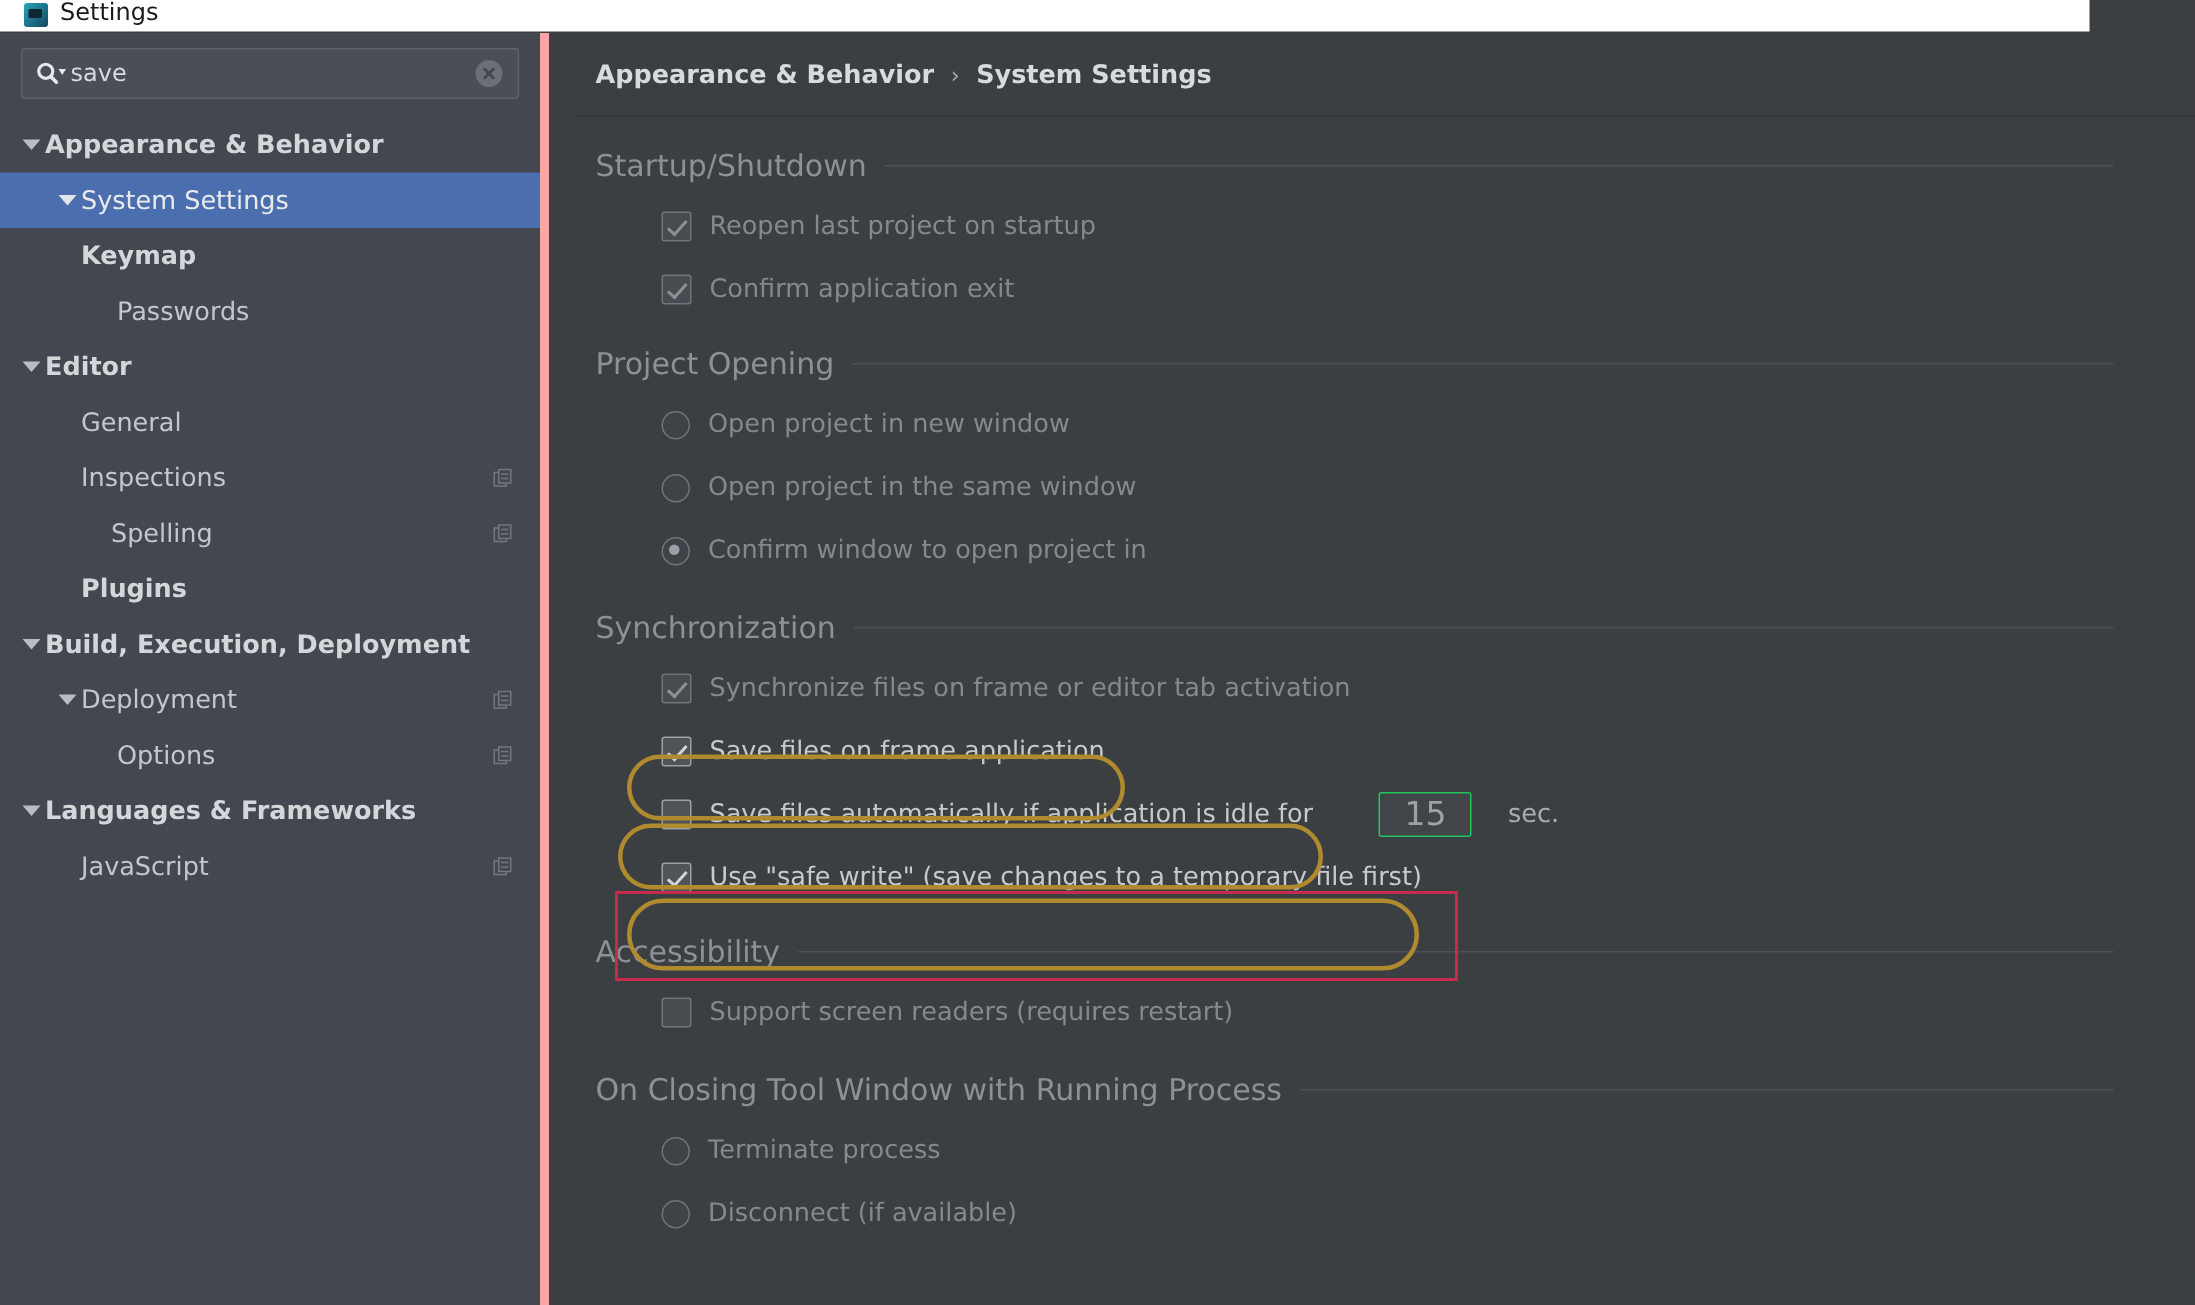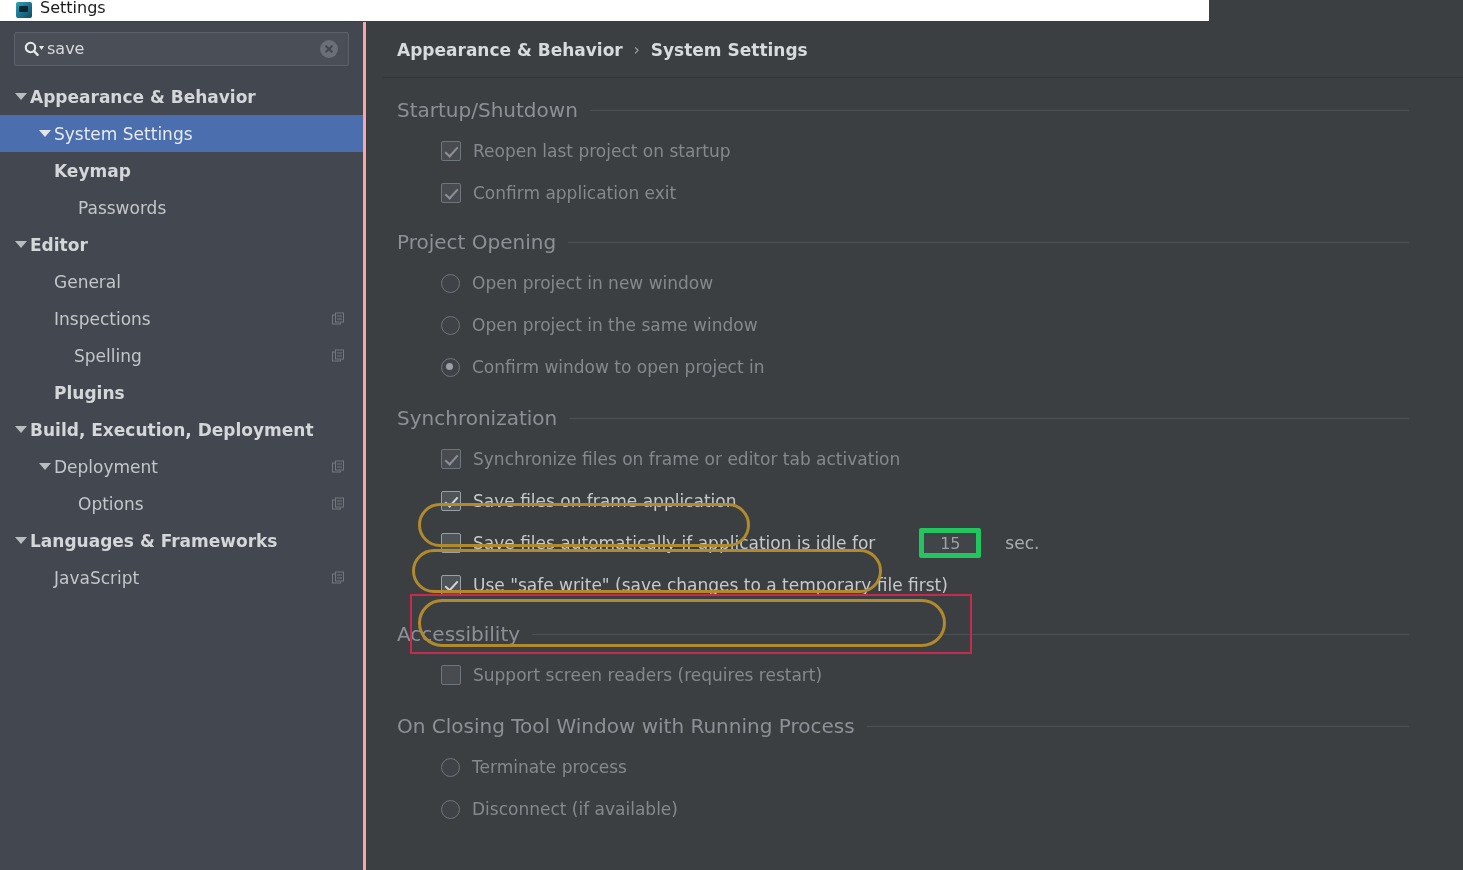--- a/index.html
+++ b/index.html
@@ -6,21 +6,21 @@
   body{
     width:1463px;height:870px;overflow:hidden;
     background:#3c3f41;
     font-family:"DejaVu Sans","Liberation Sans",sans-serif;
     -webkit-font-smoothing:antialiased;
   }
   .app{position:relative;width:1463px;height:870px;}
 
   
   .titlebar{
-    position:absolute;left:0;top:0;width:1209px;height:21px;
+    position:absolute;left:0;top:0;width:1393px;height:21px;
     background:#ffffff;
     display:flex;align-items:center;
   }
   .titlebar .tb-icon{
     width:16px;height:16px;margin-left:16px;margin-top:-2px;
     background:linear-gradient(135deg,#2aa7b8 0%,#1c6f8a 55%,#14485c 100%);
     border-radius:2px;position:relative;flex:0 0 auto;
   }
   .titlebar .tb-icon:after{
     content:"";position:absolute;left:3px;top:4px;width:9px;height:6px;
@@ -29,21 +29,21 @@
   .titlebar .tb-title{
     margin-left:8px;font-size:16px;color:#1a1a1a;
     font-family:"DejaVu Sans","Liberation Sans",sans-serif;
     position:relative;top:-3px;white-space:nowrap;
   }
 
   
   .sidebar{
     position:absolute;left:0;top:22px;width:366px;height:848px;
     background:#43474f;
-    border-right:3px solid #fca5a5;
+    border-right:6px solid #fca5a5;
     box-sizing:border-box;
     overflow:hidden;
   }
   .sb-edge{
     position:absolute;left:0;top:22px;width:3px;height:848px;
     background:#5a6070;opacity:.55;
   }
   .searchwrap{padding:10px 14px 0 14px;}
   .searchbox{
     position:relative;height:32px;background:#4a4e56;
@@ -145,22 +145,22 @@
     width:19px;height:19px;border:1px solid #6f757c;border-radius:50%;
     background:#3f4347;margin-right:12px;flex:0 0 auto;position:relative;
     box-sizing:border-box;
   }
   .rb.checked:after{
     content:"";position:absolute;left:4px;top:4px;width:7px;height:7px;
     border-radius:50%;background:#9aa0a6;
   }
 
   .numfield{
-    width:62px;height:30px;background:#414549;border:5px solid #22c55e;
-    border-radius:2px;color:#9ca1a6;font-size:16px;
+    width:62px;height:30px;background:#414549;border:1px solid #22c55e;
+    border-radius:2px;color:#9ca1a6;font-size:22px;
     display:flex;align-items:center;justify-content:center;box-sizing:border-box;
     margin-left:44px;
   }
   .secs{margin-left:24px;color:#a9adb2;font-size:17px;}
   .inline-row{display:flex;align-items:center;height:42px;padding-left:58px;color:#b8bcc0;font-size:17px;}
   .inline-row .lbl{white-space:nowrap;}
 
   
   .anno{position:absolute;pointer-events:none;}
   .anno-pill{

